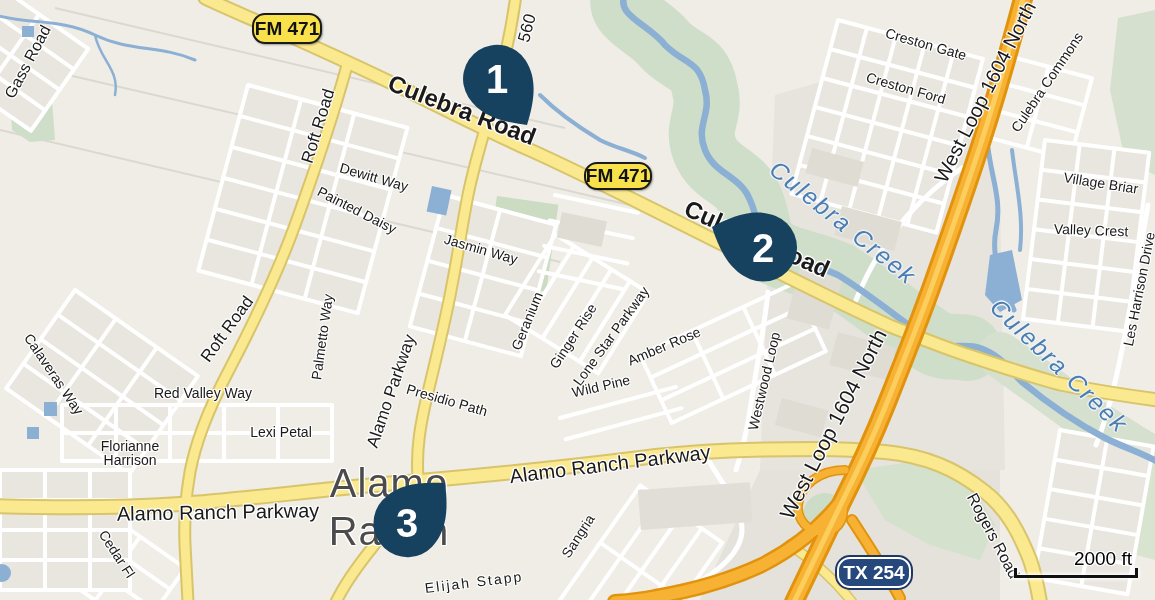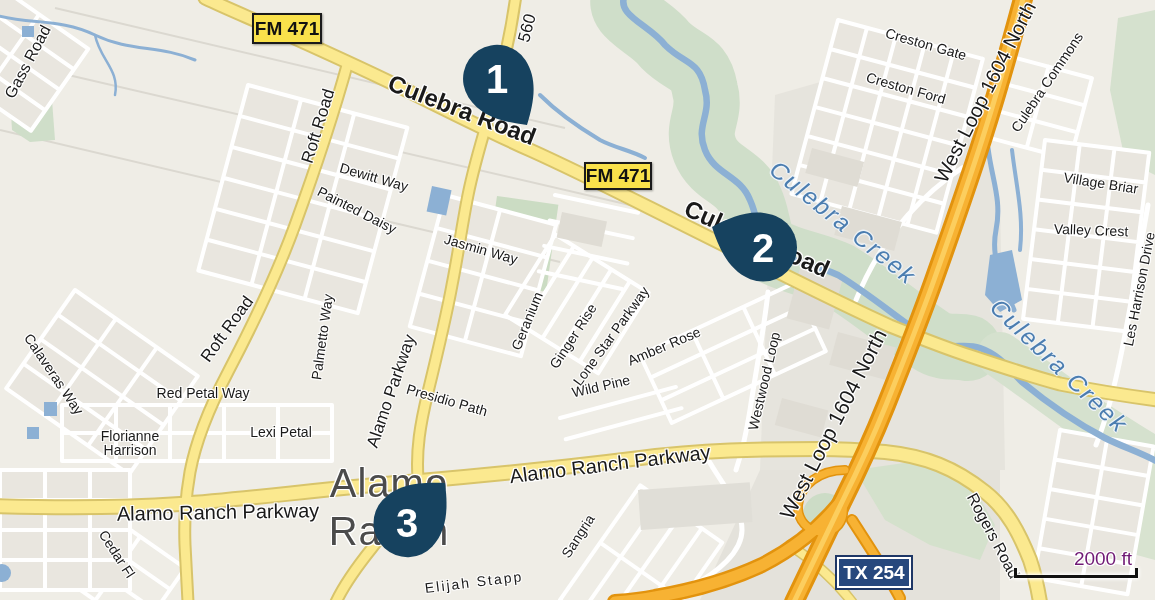--- a/index.html
+++ b/index.html
@@ -17,30 +17,30 @@
   .lbl{position:absolute;white-space:nowrap;color:var(--lbl);font-size:14px;line-height:1;
        text-shadow:-1px -1px 0 #fff,1px -1px 0 #fff,-1px 1px 0 #fff,1px 1px 0 #fff,0 0 3px #fff;}
   .lbl-road{font-size:20px;}
   .lbl-bold{font-weight:700;font-size:24px;}
   .lbl-water{color:var(--water-lbl);font-style:italic;font-size:24px;letter-spacing:2px;
        text-shadow:-1px -1px 0 #eef3f7,1px -1px 0 #eef3f7,-1px 1px 0 #eef3f7,1px 1px 0 #eef3f7;}
   .lbl-place{color:var(--place-lbl);font-size:40px;letter-spacing:1px;text-align:center;line-height:1.2;}
   .lbl-place span{display:block;}
   .lbl2 span{display:block;text-align:center;}
   .shield{position:absolute;box-sizing:border-box;display:flex;align-items:center;justify-content:center;
-       font-weight:700;font-size:19px;border-radius:0;white-space:nowrap;}
+       font-weight:700;font-size:19px;border-radius:13px;white-space:nowrap;}
   .shield-yellow{background:var(--shield-y);border:2px solid #1a1a1a;color:#111;
        box-shadow:1px 1px 2px rgba(0,0,0,.35);}
   .shield-blue{background:var(--shield-b);border:2px solid #fff;color:#fff;
        box-shadow:0 0 0 2px #1E3766;}
   .scalebar{position:absolute;left:1014px;top:568px;width:118px;height:10px;
        border-left:3px solid #111;border-right:3px solid #111;
        box-shadow:inset 0 -3px 0 #111;filter:drop-shadow(0 0 2px #fff) drop-shadow(0 0 1px #fff);}
   .scalebar-label{position:absolute;left:1014px;top:548px;width:118px;text-align:right;
-       font-size:19px;color:#701a75;
+       font-size:19px;color:#000000;
        text-shadow:-1px -1px 0 #fff,1px -1px 0 #fff,-1px 1px 0 #fff,1px 1px 0 #fff;}
   .attribution{position:absolute;left:12px;top:563px;font-size:20px;color:#222;
        text-shadow:-1px -1px 0 #fff,1px -1px 0 #fff,-1px 1px 0 #fff,1px 1px 0 #fff,0 0 3px #fff;}
   .marker-num{font-family:"Liberation Sans",sans-serif;font-weight:700;font-size:40px;fill:#fff;}
 </style>
 </head>
 <body>
 
 <div id="map">
 
@@ -198,42 +198,42 @@
   <div>
 
     <span class="lbl" style="left:28px;top:62px;transform:translate(-50%,-50%) rotate(-62deg);font-size:16px;">Gass Road</span>
     <span class="lbl" style="left:318px;top:126px;transform:translate(-50%,-50%) rotate(-73deg);font-size:17px;">Roft Road</span>
     <span class="lbl" style="left:374px;top:177px;transform:translate(-50%,-50%) rotate(16deg);">Dewitt Way</span>
     <span class="lbl" style="left:357px;top:210px;transform:translate(-50%,-50%) rotate(27deg);">Painted Daisy</span>
     <span class="lbl" style="left:481px;top:249px;transform:translate(-50%,-50%) rotate(16deg);">Jasmin Way</span>
     <span class="lbl" style="left:227px;top:329px;transform:translate(-50%,-50%) rotate(-54deg);font-size:17px;">Roft Road</span>
     <span class="lbl" style="left:322px;top:337px;transform:translate(-50%,-50%) rotate(-82deg);">Palmetto Way</span>
     <span class="lbl" style="left:391px;top:391px;transform:translate(-50%,-50%) rotate(-71deg);font-size:17px;">Alamo Parkway</span>
-    <span class="lbl" style="left:203px;top:393px;transform:translate(-50%,-50%);">Red Petal Way</span>
+    <span class="lbl" style="left:203px;top:393px;transform:translate(-50%,-50%);">Red Valley Way</span>
     <span class="lbl" style="left:281px;top:432px;transform:translate(-50%,-50%);">Lexi Petal</span>
     <span class="lbl" style="left:54px;top:374px;transform:translate(-50%,-50%) rotate(56deg);">Calaveras Way</span>
     <span class="lbl" style="left:447px;top:400px;transform:translate(-50%,-50%) rotate(16deg);">Presidio Path</span>
     <span class="lbl" style="left:527px;top:321px;transform:translate(-50%,-50%) rotate(-68deg);">Geranium</span>
     <span class="lbl" style="left:573px;top:336px;transform:translate(-50%,-50%) rotate(-57deg);">Ginger Rise</span>
     <span class="lbl" style="left:611px;top:336px;transform:translate(-50%,-50%) rotate(-54deg);">Lone Star Parkway</span>
     <span class="lbl" style="left:664px;top:346px;transform:translate(-50%,-50%) rotate(-23deg);">Amber Rose</span>
     <span class="lbl" style="left:601px;top:386px;transform:translate(-50%,-50%) rotate(-13deg);">Wild Pine</span>
     <span class="lbl" style="left:764px;top:381px;transform:translate(-50%,-50%) rotate(-77deg);">Westwood Loop</span>
     <span class="lbl" style="left:926px;top:44px;transform:translate(-50%,-50%) rotate(16deg);">Creston Gate</span>
     <span class="lbl" style="left:906px;top:88px;transform:translate(-50%,-50%) rotate(16deg);">Creston Ford</span>
     <span class="lbl" style="left:1047px;top:82px;transform:translate(-50%,-50%) rotate(-56deg);">Culebra Commons</span>
     <span class="lbl" style="left:1101px;top:183px;transform:translate(-50%,-50%) rotate(9deg);">Village Briar</span>
     <span class="lbl" style="left:1091px;top:230px;transform:translate(-50%,-50%) rotate(2deg);">Valley Crest</span>
     <span class="lbl" style="left:1139px;top:289px;transform:translate(-50%,-50%) rotate(-79deg);">Les Harrison Drive</span>
     <span class="lbl" style="left:993px;top:536px;transform:translate(-50%,-50%) rotate(62deg);font-size:16px;">Rogers Road</span>
     <span class="lbl" style="left:578px;top:536px;transform:translate(-50%,-50%) rotate(-57deg);">Sangria</span>
     <span class="lbl" style="left:474px;top:582px;transform:translate(-50%,-50%) rotate(-7deg);letter-spacing:2px;">Elijah Stapp</span>
     <span class="lbl" style="left:117px;top:554px;transform:translate(-50%,-50%) rotate(57deg);">Cedar Fl</span>
     <span class="lbl" style="left:527px;top:28px;transform:translate(-50%,-50%) rotate(-75deg);font-size:17px;">560</span>
-    <div class="lbl lbl2" style="left:130px;top:443px;transform:translate(-50%,-50%);">
+    <div class="lbl lbl2" style="left:130px;top:453px;transform:translate(-50%,-50%);">
       <span>Florianne</span>
       <span>Harrison</span>
     </div>
 
     <span class="lbl lbl-bold" style="left:462px;top:110px;transform:translate(-50%,-50%) rotate(21deg);">Culebra Road</span>
     <span class="lbl lbl-bold" style="left:757px;top:239px;transform:translate(-50%,-50%) rotate(24deg);">Culebra Road</span>
     <span class="lbl lbl-road" style="left:218px;top:512px;transform:translate(-50%,-50%) rotate(-1deg);">Alamo Ranch Parkway</span>
     <span class="lbl lbl-road" style="left:610px;top:464px;transform:translate(-50%,-50%) rotate(-7deg);">Alamo Ranch Parkway</span>
     <span class="lbl lbl-road" style="left:985px;top:92px;transform:translate(-50%,-50%) rotate(-63deg);">West Loop 1604 North</span>
     <span class="lbl lbl-road" style="left:833px;top:424px;transform:translate(-50%,-50%) rotate(-63deg);font-size:21px;">West Loop 1604 North</span>

